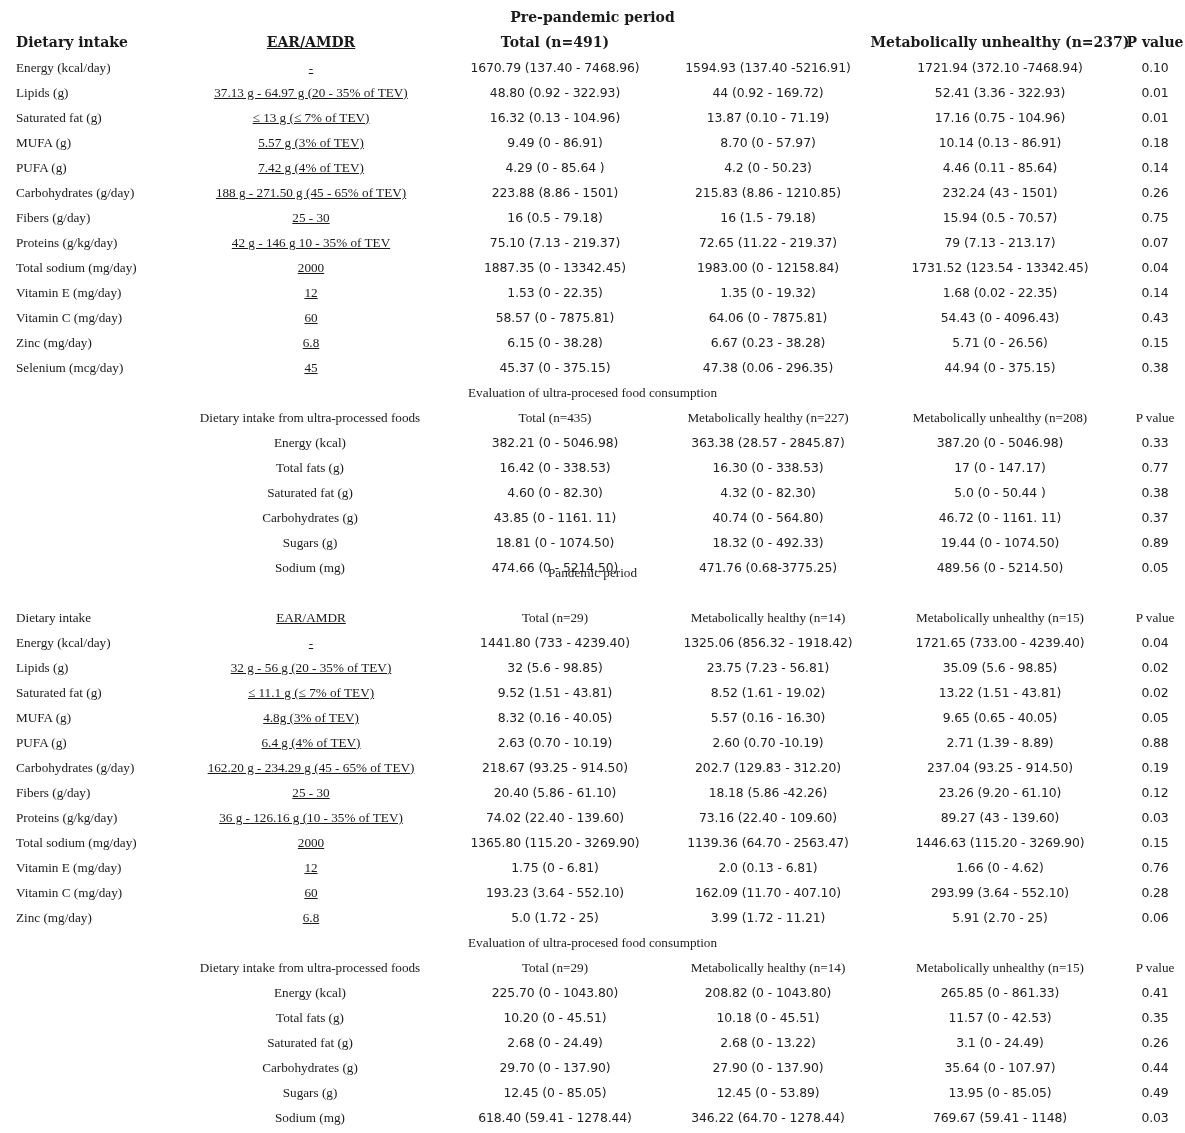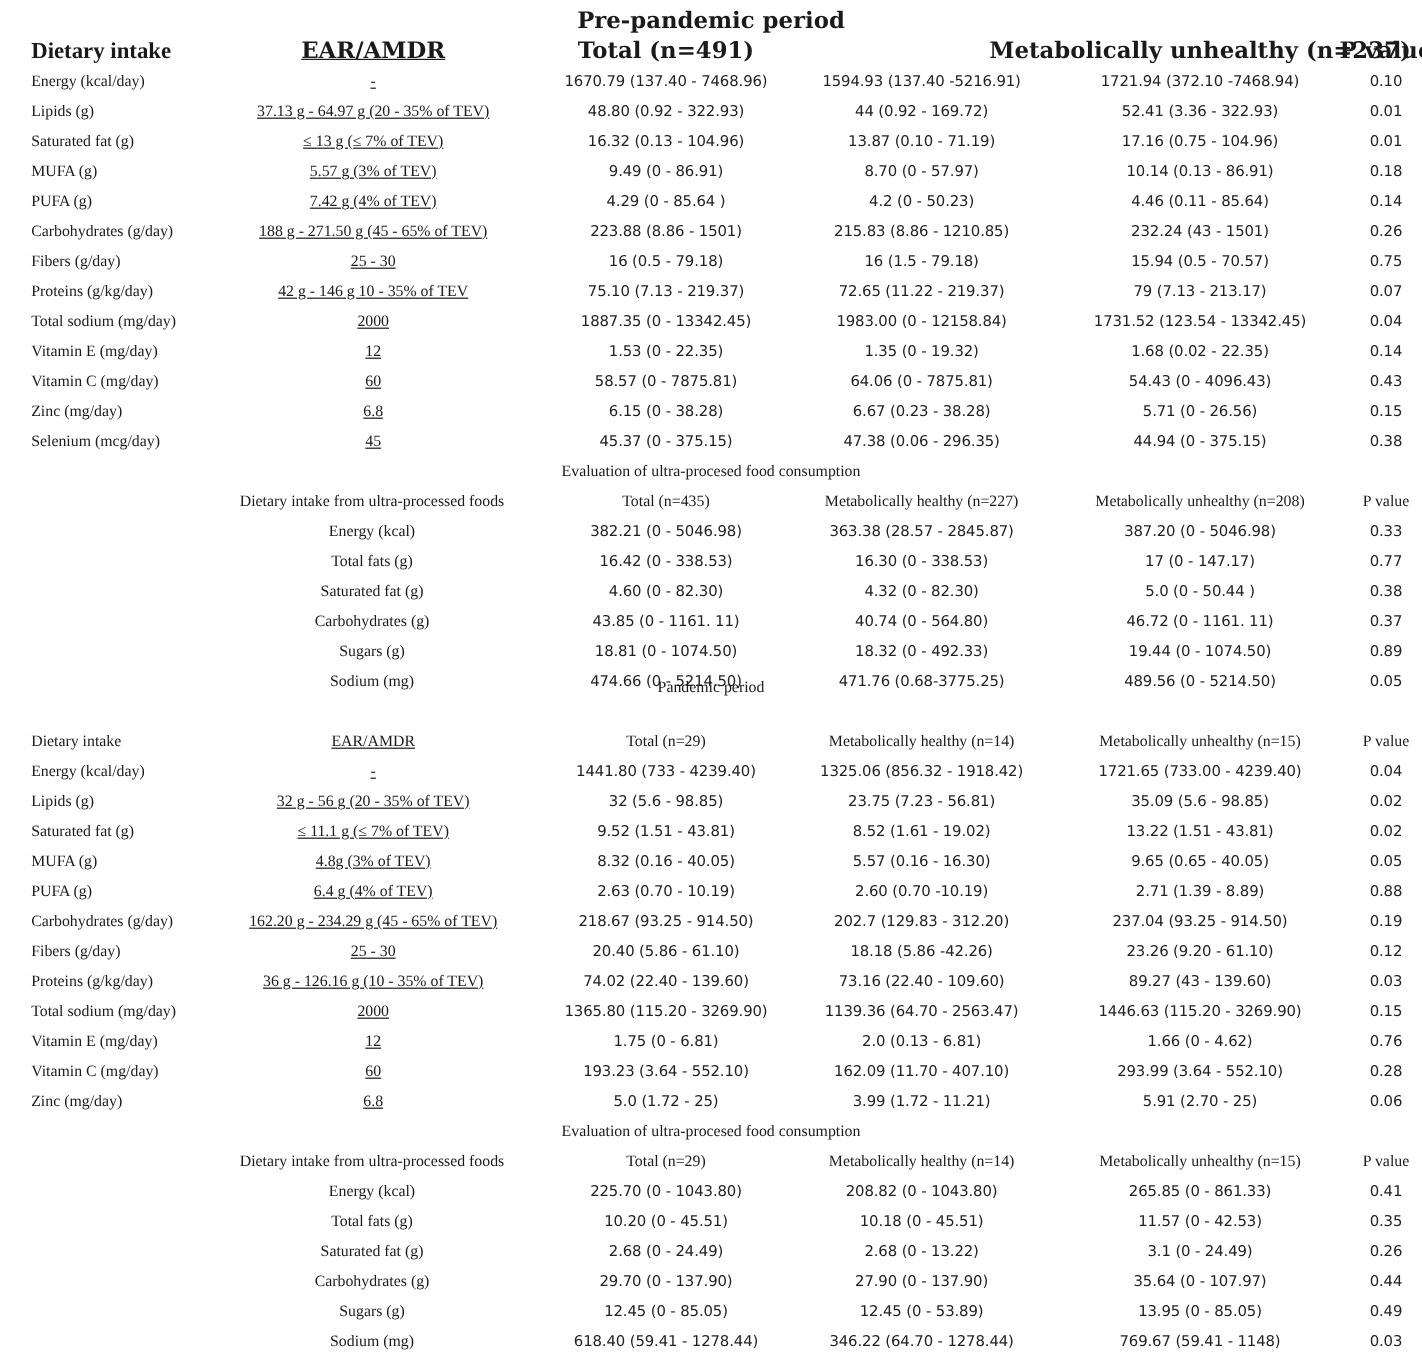--- a/index.html
+++ b/index.html
@@ -2,22 +2,22 @@
 <html><head>
 <meta charset="utf-8">
 <style>
   html, body { margin: 0; padding: 0; background: #ffffff; }
   body { width: 1185px; height: 1133px; overflow: hidden; position: relative;
          font-family: "DejaVu Serif", serif; color: #1a1a1a; }
   .row { position: absolute; left: 0; width: 1185px; height: 25px; }
   .c { position: absolute; top: 0; height: 25px; line-height: 25px; white-space: nowrap;
        font-size: 13.2px; font-family: "Liberation Serif", "DejaVu Serif", serif; }
   .num { font-family: "DejaVu Sans", sans-serif; font-size: 12.4px; letter-spacing: -0.1px; color: #222; }
-  .bold { font-weight: bold; font-family: "DejaVu Serif", serif; font-size: 19px; }
-  .l { left: 26px; text-align: right; font-family: Liberation Serif, serif; }
+  .bold { font-weight: bold; font-family: "DejaVu Serif", serif; font-size: 14px; }
+  .l { left: 16px; text-align: right; }
   .ctr { transform: translateX(-50%); text-align: center; }
   .title { left: 0; width: 1185px; text-align: center; }
   .c1 { left: 311px; text-decoration: underline; } .c2 { left: 555px; } .c3 { left: 768px; } .c4 { left: 1000px; } .c5 { left: 1155px; }
   .u0 { left: 310px; }
 </style>
 </head>
 <body>
 
 <div id="doc">
     <div class="row" style="top: 5px;">

